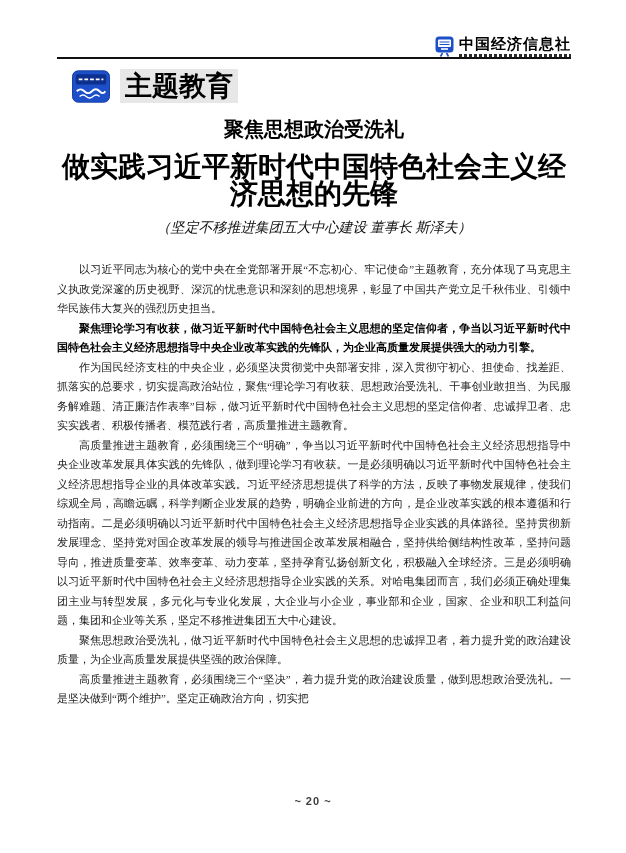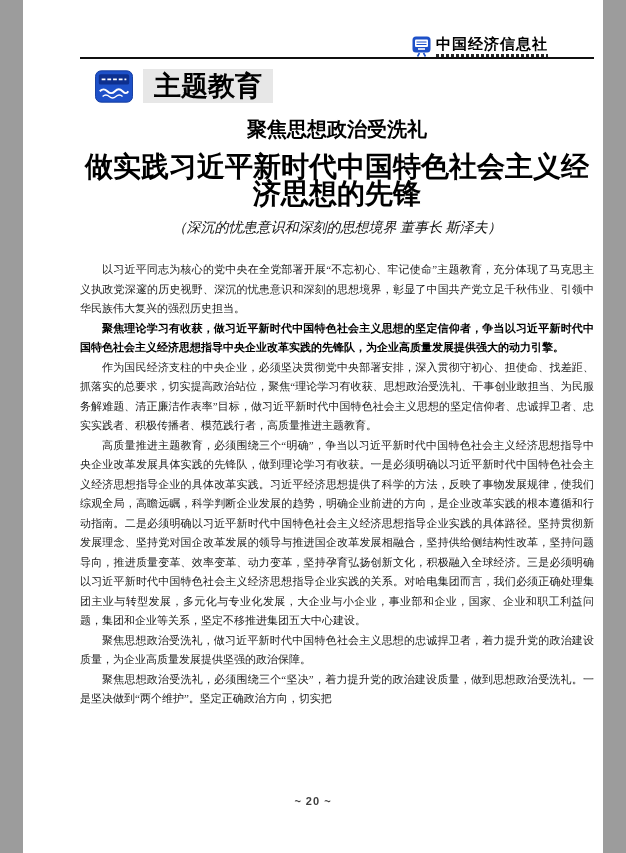--- a/index.html
+++ b/index.html
@@ -1,18 +1,18 @@
 <!DOCTYPE html>
 <html><head>
 <meta charset="utf-8">
 <style>
   html,body{margin:0;padding:0;background:#9c9c9c;}
   .page{
     position:relative;
-    width:580px;height:853px;
+    width:626px;height:853px;
     margin:0 auto;
     background:#ffffff;
     font-family:"Liberation Serif","DejaVu Serif",serif;
     color:#1a1a1a;
     overflow:hidden;
     box-sizing:border-box;
   }
   
   .brand-logo{
     position:absolute;top:36px;right:55px;
@@ -35,21 +35,21 @@
   }
   
   .section-badge{
     position:absolute;top:69px;left:72px;
     display:flex;align-items:center;gap:10px;
   }
   .section-badge .icon{display:block;line-height:0;}
   .badge-label{
     font-family:"Liberation Sans","DejaVu Sans",sans-serif;
     font-weight:bold;font-size:27px;color:#000;
-    background:#e7e7e7;padding:1px 11px;line-height:32px;
+    background:#e7e7e7;padding:1px 5px;line-height:32px;
   }
   
   main{position:absolute;top:110px;left:57px;width:514px;}
   .article-title{
     margin:6px 0 0;text-align:center;
     font-family:"Liberation Sans","DejaVu Sans",sans-serif;
     font-weight:bold;font-size:20px;color:#000;line-height:26px;
   }
   .article-subtitle{
     margin:11px 0 0;text-align:center;
@@ -112,29 +112,29 @@
         <path d="M5 22 q4 -4 8 0 t8 0 t8 0 t6 0" stroke="#ffffff" fill="none" stroke-width="2"></path>
         <path d="M8 27.5 q3.5 -3 7 0 t7 0 t7 0" stroke="#ffffff" fill="none" stroke-width="1.5"></path>
       </svg>
     </span>
     <span class="badge-label">主题教育</span>
   </div>
 
   <main>
     <h1 class="article-title">聚焦思想政治受洗礼</h1>
     <h2 class="article-subtitle">做实践习近平新时代中国特色社会主义经济思想的先锋</h2>
-    <p class="byline">（深沉的忧患意识和深刻的思想境界  董事长  斯泽夫）</p>
+    <p class="byline">（坚定不移推进集团五大中心建设  董事长  斯泽夫）</p>
 
     <div class="article-body">
       <p class="body-p">以习近平同志为核心的党中央在全党部署开展“不忘初心、牢记使命”主题教育，充分体现了马克思主义执政党深邃的历史视野、深沉的忧患意识和深刻的思想境界，彰显了中国共产党立足千秋伟业、引领中华民族伟大复兴的强烈历史担当。</p>
       <p class="body-p em-hei">聚焦理论学习有收获，做习近平新时代中国特色社会主义思想的坚定信仰者，争当以习近平新时代中国特色社会主义经济思想指导中央企业改革实践的先锋队，为企业高质量发展提供强大的动力引擎。</p>
       <p class="body-p">作为国民经济支柱的中央企业，必须坚决贯彻党中央部署安排，深入贯彻守初心、担使命、找差距、抓落实的总要求，切实提高政治站位，聚焦“理论学习有收获、思想政治受洗礼、干事创业敢担当、为民服务解难题、清正廉洁作表率”目标，做习近平新时代中国特色社会主义思想的坚定信仰者、忠诚捍卫者、忠实实践者、积极传播者、模范践行者，高质量推进主题教育。</p>
       <p class="body-p">高质量推进主题教育，必须围绕三个“明确”，争当以习近平新时代中国特色社会主义经济思想指导中央企业改革发展具体实践的先锋队，做到理论学习有收获。一是必须明确以习近平新时代中国特色社会主义经济思想指导企业的具体改革实践。习近平经济思想提供了科学的方法，反映了事物发展规律，使我们综观全局，高瞻远瞩，科学判断企业发展的趋势，明确企业前进的方向，是企业改革实践的根本遵循和行动指南。二是必须明确以习近平新时代中国特色社会主义经济思想指导企业实践的具体路径。坚持贯彻新发展理念、坚持党对国企改革发展的领导与推进国企改革发展相融合，坚持供给侧结构性改革，坚持问题导向，推进质量变革、效率变革、动力变革，坚持孕育弘扬创新文化，积极融入全球经济。三是必须明确以习近平新时代中国特色社会主义经济思想指导企业实践的关系。对哈电集团而言，我们必须正确处理集团主业与转型发展，多元化与专业化发展，大企业与小企业，事业部和企业，国家、企业和职工利益问题，集团和企业等关系，坚定不移推进集团五大中心建设。</p>
       <p class="body-p">聚焦思想政治受洗礼，做习近平新时代中国特色社会主义思想的忠诚捍卫者，着力提升党的政治建设质量，为企业高质量发展提供坚强的政治保障。</p>
-      <p class="body-p">聚焦思想政治受洗礼，必须围绕三个“坚决”，着力提升党的政治建设质量，做到思想政治受洗礼。一是坚决做到“两个维护”。坚定正确政治方向，切实把</p>
+      <p class="body-p">高质量推进主题教育，必须围绕三个“坚决”，着力提升党的政治建设质量，做到思想政治受洗礼。一是坚决做到“两个维护”。坚定正确政治方向，切实把</p>
     </div>
   </main>
 
   <footer>
     <span class="page-number">~ 20 ~</span>
   </footer>
 
 </div>
 
 </body></html>

